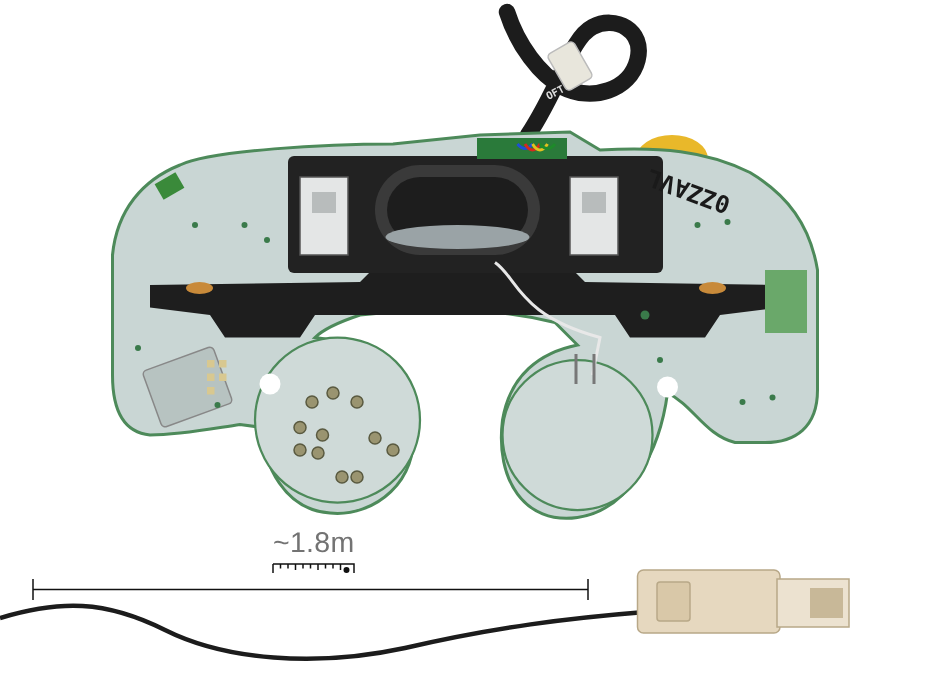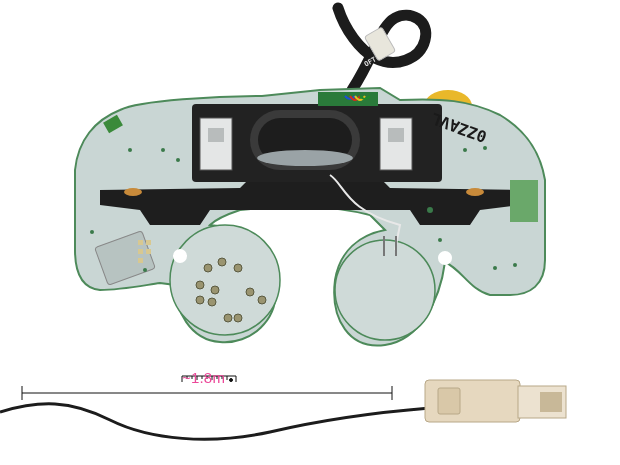--- a/index.html
+++ b/index.html
@@ -1,18 +1,18 @@
 <!DOCTYPE html>
 <html><head>
 <meta charset="utf-8">
 <style>
   html, body { margin:0; padding:0; background:#ffffff; }
   body { width:620px; height:465px; position:relative; overflow:hidden; font-family:"Liberation Sans", sans-serif; }
   .stage { position:absolute; left:0; top:0; width:620px; height:465px; }
-  .scale-label { position:absolute; left:182px; top:352px; font-size:15px; color:#ec4899; letter-spacing:0.2px;margin-top:17px; }
+  .scale-label { position:absolute; left:182px; top:352px; font-size:19px; color:#737373; letter-spacing:0.2px; }
   .print-mark { position:absolute; font-family:"DejaVu Sans Mono", monospace; font-weight:bold; color:#1a1a1a; }
 </style>
 </head>
 <body>
 
 <div class="stage">
 <svg width="620" height="465" viewBox="0 0 620 465" xmlns="http://www.w3.org/2000/svg">
 
   <g fill="none" stroke="#1c1c1c" stroke-linecap="round">
     <path d="M338 8 C 345 30, 360 50, 375 58 C 395 68, 420 60, 425 40 C 430 20, 410 10, 395 18 C 380 26, 375 55, 352 90" stroke-width="11"></path>

